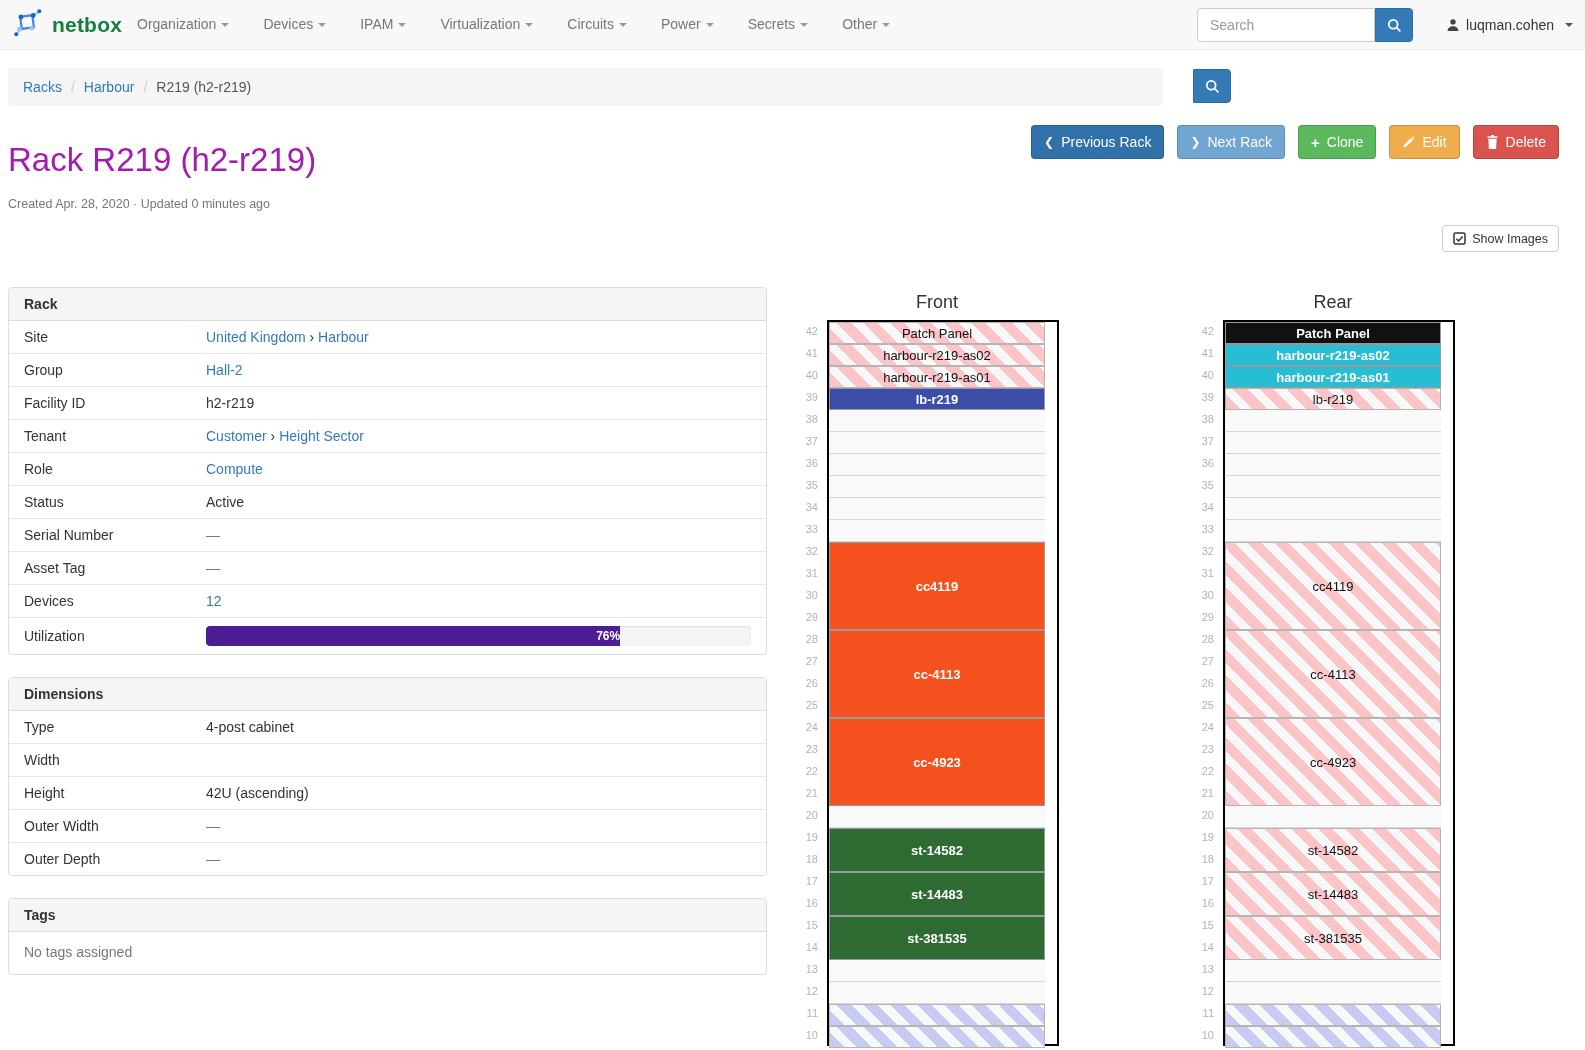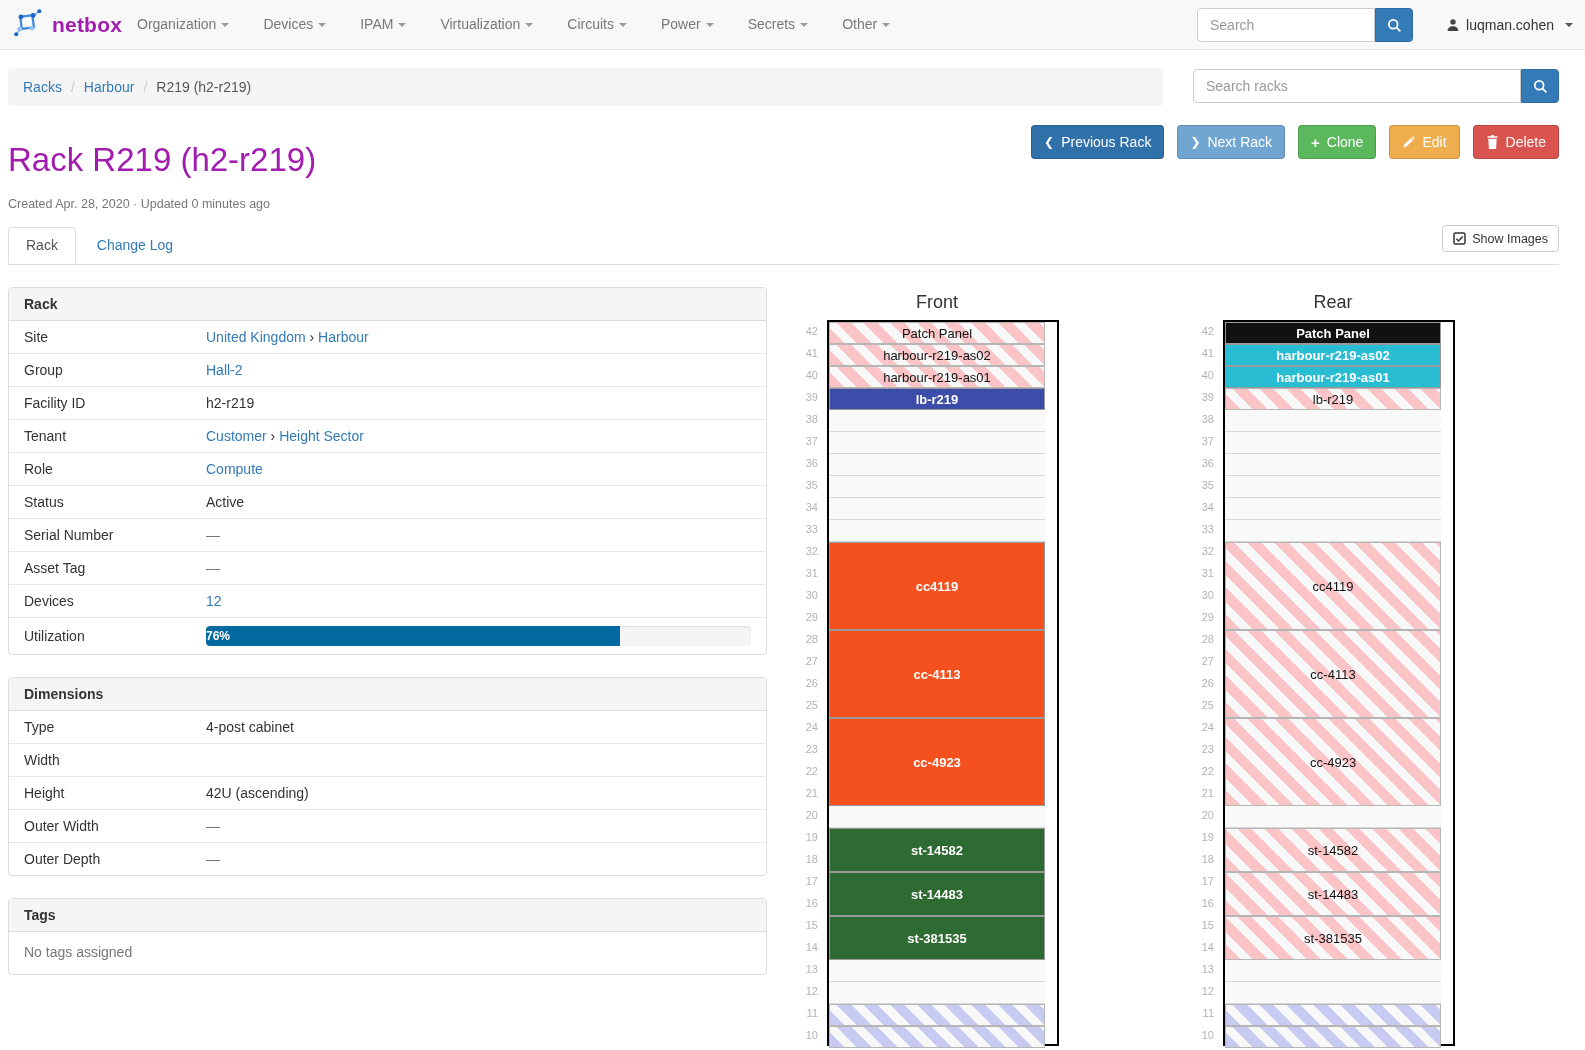--- a/index.html
+++ b/index.html
@@ -2,21 +2,21 @@
 <html><head>
 <meta charset="utf-8">
 <style>
   * { margin:0; padding:0; box-sizing:border-box; }
   body { font-family:"Liberation Sans","DejaVu Sans",sans-serif; background:#fff; }
   #screen { position:relative; width:1585px; height:1050px; background:#fff; overflow:hidden; }
 
   
   .navbar { position:absolute; top:0; left:0; width:1585px; height:50px; background:#f8f8f8; border-bottom:1px solid #e7e7e7; }
   .brand { position:absolute; left:12px; top:0; height:50px; display:flex; align-items:center; gap:8px; cursor:pointer; }
-  .brand-text { color:#a21caf; font-size:21px; font-weight:700; letter-spacing:.2px; }
+  .brand-text { color:#15803d; font-size:21px; font-weight:700; letter-spacing:.2px; }
   .nav-items { position:absolute; left:120px; top:0; display:flex; height:66px; }
   .nav-item { padding:0 17px; line-height:49px; color:#777; font-size:14px; cursor:pointer; white-space:nowrap; }
   .caret { display:inline-block; margin-left:5px; width:0; height:0; border-left:4px solid transparent; border-right:4px solid transparent; border-top:4px solid #999; vertical-align:middle; }
   .nav-search { position:absolute; left:1197px; top:8px; display:flex; }
   .nav-search input { width:178px; height:34px; border:1px solid #ccc; border-radius:4px 0 0 4px; padding:0 12px; font-size:14px; color:#555; outline:none; font-family:inherit; }
   .search-btn { width:38px; height:34px; background:#337ab7; border:1px solid #2e6da4; border-radius:0 4px 4px 0; display:flex; align-items:center; justify-content:center; cursor:pointer; }
   .nav-user { position:absolute; right:12px; top:0; height:50px; display:flex; align-items:center; gap:6px; color:#333; font-size:14px; cursor:pointer; }
   .nav-user .caret { border-top-color:#555; }
   input::placeholder { color:#999; opacity:1; }
 
@@ -53,21 +53,21 @@
   .panel { border:1px solid #ddd; border-radius:4px; margin-bottom:22px; background:#fff; overflow:hidden; }
   .panel-header { background:#f5f5f5; border-bottom:1px solid #ddd; padding:8px 15px; font-weight:700; font-size:14px; color:#333; }
   .trow { display:flex; align-items:center; border-top:1px solid #e7e7e7; padding:8px 15px; font-size:14px; color:#333; }
   .trow:first-child { border-top:none; }
   .tlabel { width:182px; flex:none; }
   .tvalue { flex:1; }
   .lnk { color:#337ab7; cursor:pointer; }
   .muted { color:#777; }
   .panel-body { padding:12px 15px 14px; font-size:14px; color:#777; }
   .progress { width:100%; height:20px; background:#f5f5f5; border-radius:4px; box-shadow:inset 0 1px 2px rgba(0,0,0,.1); overflow:hidden; }
-  .progress-fill { height:100%; background:#0369a1; color:#fff; font-size:12px; font-weight:700; text-align:left; line-height:20px; border-radius:3px 0 0 3px; }
+  .progress-fill { height:100%; background:#4c1d95; color:#fff; font-size:12px; font-weight:700; text-align:right; line-height:20px; border-radius:3px 0 0 3px; }
 
   
   .elevation { position:absolute; top:292px; width:260px; }
   .elev-title { margin-left:33px; width:220px; text-align:center; font-size:18px; color:#333; height:28px; }
   .elev-body { display:flex; }
   .unit-numbers { width:24px; margin-right:9px; flex:none; }
   .unit-number { height:22px; line-height:22px; font-size:11px; color:#b3b3b3; text-align:right; }
   .rack-body { position:relative; width:232px; border:2px solid #000; background:#fff; flex:none; }
   .unit { position:absolute; left:0; width:216px; display:flex; align-items:center; justify-content:center; font-size:13px; color:#111; border:1px solid #b5b5b5; overflow:hidden; }
   .unit.empty { background:#f9f9f9; border:none; border-bottom:1px solid #d8d8d8; cursor:pointer; }
@@ -125,21 +125,20 @@
 
   <div class="breadcrumb">
     <span class="crumb-link">Racks</span>
     <span class="crumb-sep">/</span>
     <span class="crumb-link">Harbour</span>
     <span class="crumb-sep">/</span>
     <span class="crumb-current">R219 (h2-r219)</span>
   </div>
 
   <div class="rack-search">
-    <input type="text" placeholder="Search racks" style="">
     <span class="search-btn">
       <svg width="15" height="15" viewBox="0 0 15 15">
           <circle cx="6.2" cy="6.2" r="4.4" fill="none" stroke="#fff" stroke-width="1.8"></circle>
           <line x1="9.6" y1="9.6" x2="13.4" y2="13.4" stroke="#fff" stroke-width="1.8"></line>
         </svg>
     </span>
   </div>
 
   <div class="actions">
     <span class="btn btn-prev">
@@ -164,24 +163,20 @@
         <svg width="13" height="14" viewBox="0 0 12 14">
           <path fill="#fff" d="M4.5 0h3v1.2H11v1.5H1V1.2h3.5V0zM1.8 3.8h8.4L9.6 14H2.4L1.8 3.8z"></path>
         </svg>
         <span>Delete</span>
       </span>
   </div>
 
   <div class="page-title">Rack R219 (h2-r219)</div>
   <div class="page-meta">Created Apr. 28, 2020 · Updated 0 minutes ago</div>
 
-  <div class="tabs">
-    <span class="tab-active">Rack</span>
-    <span class="tab-link">Change Log</span>
-  </div>
   <div class="show-images">
     <svg width="13" height="13" viewBox="0 0 13 13">
         <rect x="1" y="1" width="11" height="11" rx="1.5" fill="none" stroke="#333" stroke-width="1.5"></rect>
         <path d="M3.4 6.8l2.2 2.2 4-4.5" fill="none" stroke="#333" stroke-width="1.5"></path>
       </svg>
     <span>Show Images</span>
   </div>
 
   <div class="panels">
     <div class="panel">

